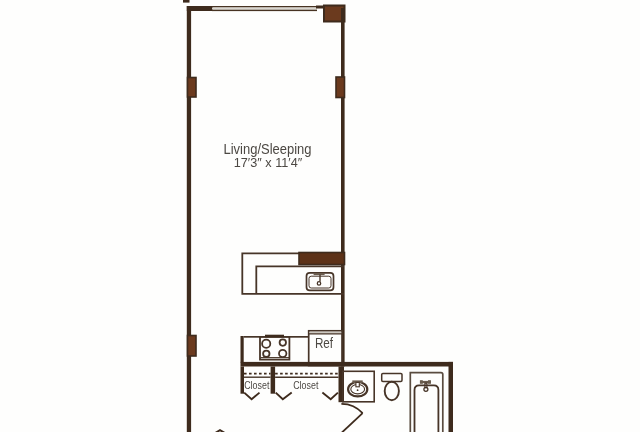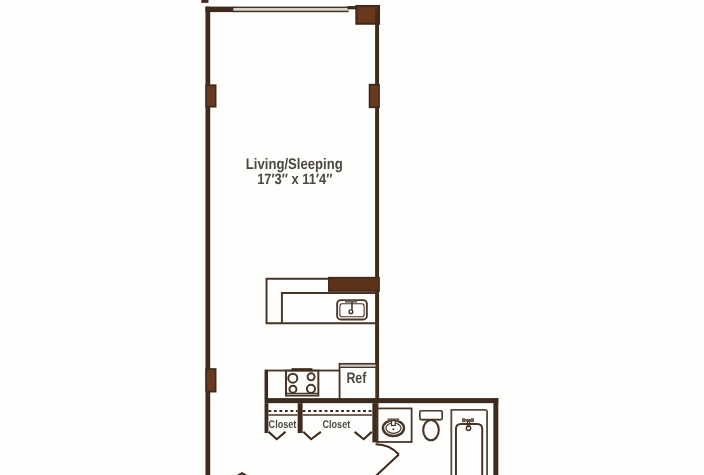--- a/index.html
+++ b/index.html
@@ -1,16 +1,16 @@
 <!DOCTYPE html>
 <html><head>
 <meta charset="utf-8">
 <style>
   html,body{margin:0;padding:0;background:#ffffff;}
-  #plan{width:640px;height:432px;position:relative;font-weight:bold;}
+  #plan{width:640px;height:432px;position:relative;}
   text{font-family:"Liberation Sans", sans-serif;}
 </style>
 </head>
 <body>
 <div id="plan">
 <svg width="640" height="432" viewBox="0 0 640 432">
 
   <rect x="0" y="0" width="640" height="432" fill="#fefefd"></rect>
 
   <g>

